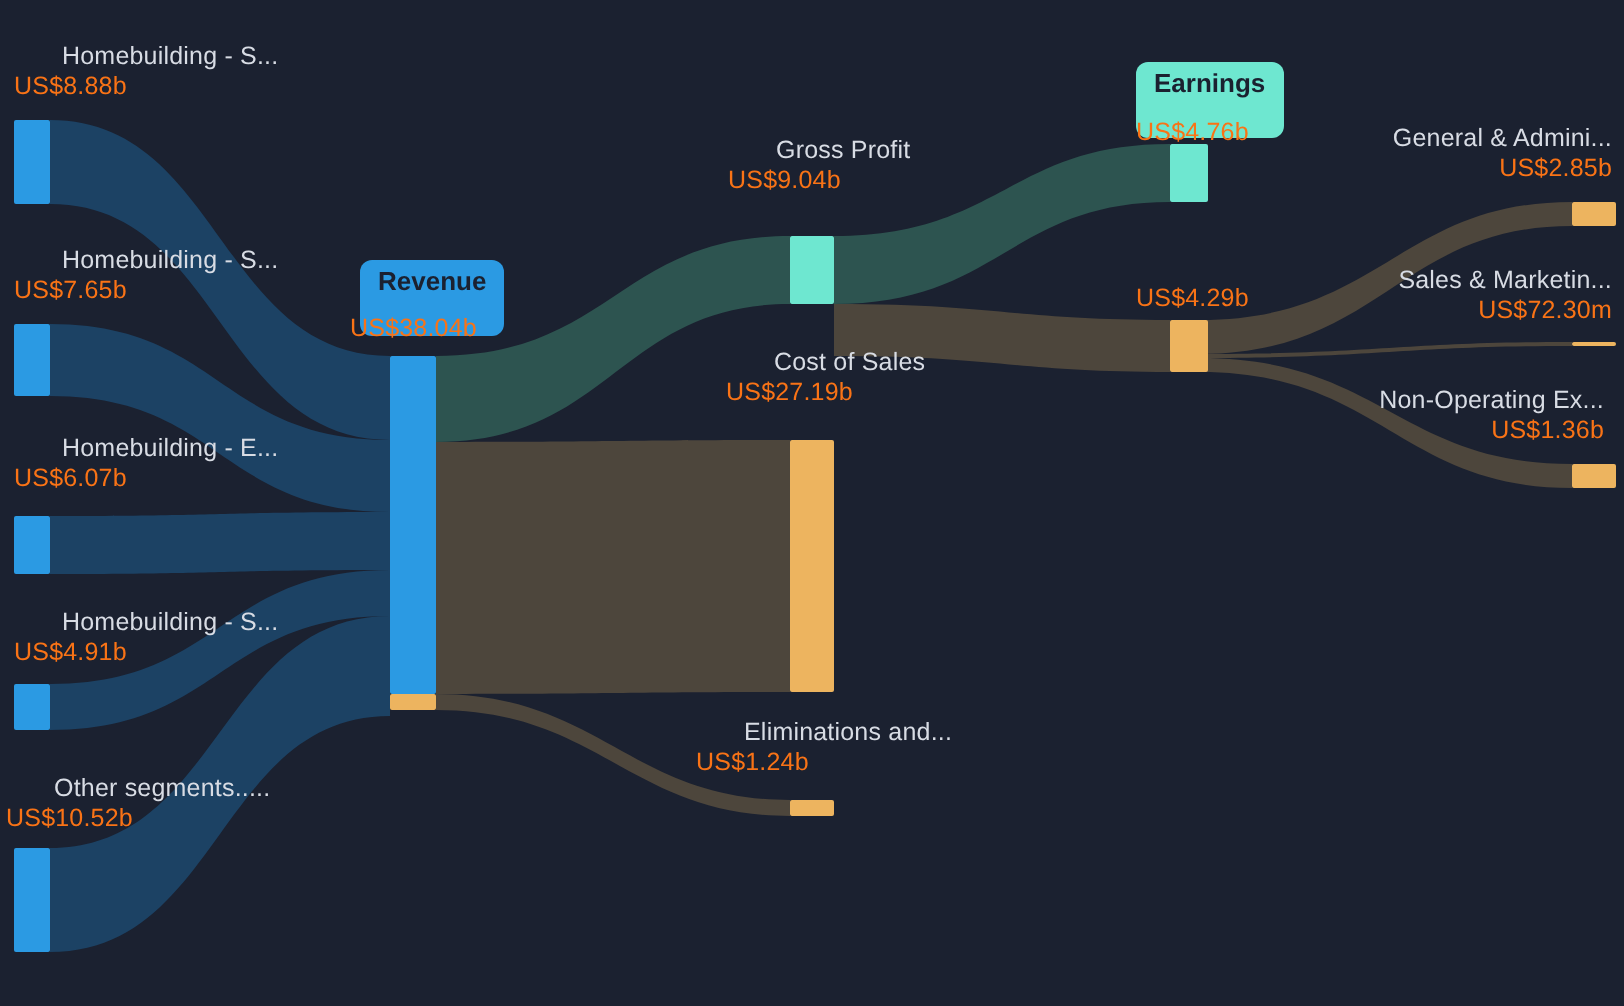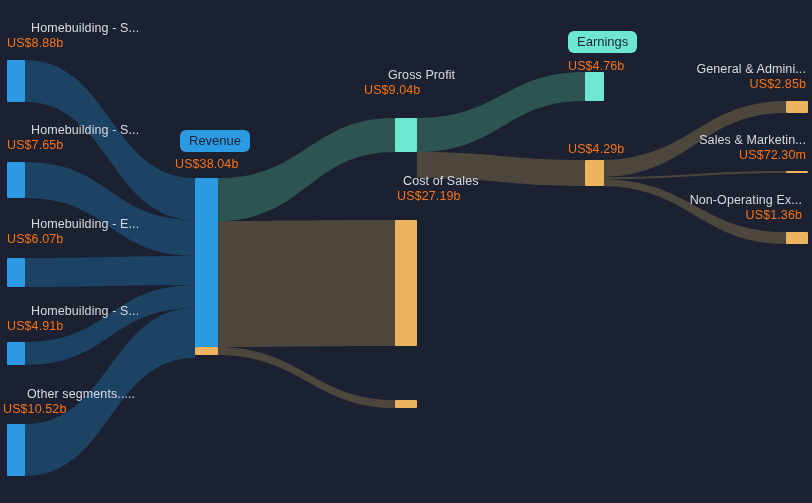--- a/index.html
+++ b/index.html
@@ -44,25 +44,25 @@
     color: #f97316;
   }
   .lbl.right {
     text-align: right;
   }
   .pill {
     position: absolute;
     border-radius: 6px;
     font-size: 13px;
     line-height: 22px;
-    height: 22px;
+    height: 38px;
     padding: 0 9px;
     color: #1b2130;
     white-space: nowrap;
-    font-weight: 400;
+    font-weight: 700;
   }
 </style>
 </head>
 <body>
 
 <div id="canvas">
 
   <svg class="flows" viewBox="0 0 812 503">
 
     <g fill="#1c4264">
@@ -140,25 +140,29 @@
   </div>
   <div class="lbl" style="left:175px; top:157px;">
     <span class="val">US$38.04b</span>
   </div>
 
   <div class="lbl" style="left:364px; top:68px;">
     <span class="name">Gross Profit</span>
     <span class="val">US$9.04b</span>
   </div>
 
-  <div class="lbl" style="left:379px; top:174px;text-align:center;">
+  <div class="lbl" style="left:363px; top:174px;">
     <span class="name">Cost of Sales</span>
     <span class="val">US$27.19b</span>
   </div>
 
+  <div class="lbl" style="left:348px; top:359px;">
+    <span class="name">Eliminations and...</span>
+    <span class="val">US$1.24b</span>
+  </div>
 
   <div class="pill" style="left:568px; top:31px; background:#6ee7d0;">
     <span>Earnings</span>
   </div>
   <div class="lbl" style="left:568px; top:59px;">
     <span class="val">US$4.76b</span>
   </div>
 
   <div class="lbl" style="left:568px; top:142px;text-align:right;">
     <span class="val">US$4.29b</span>

